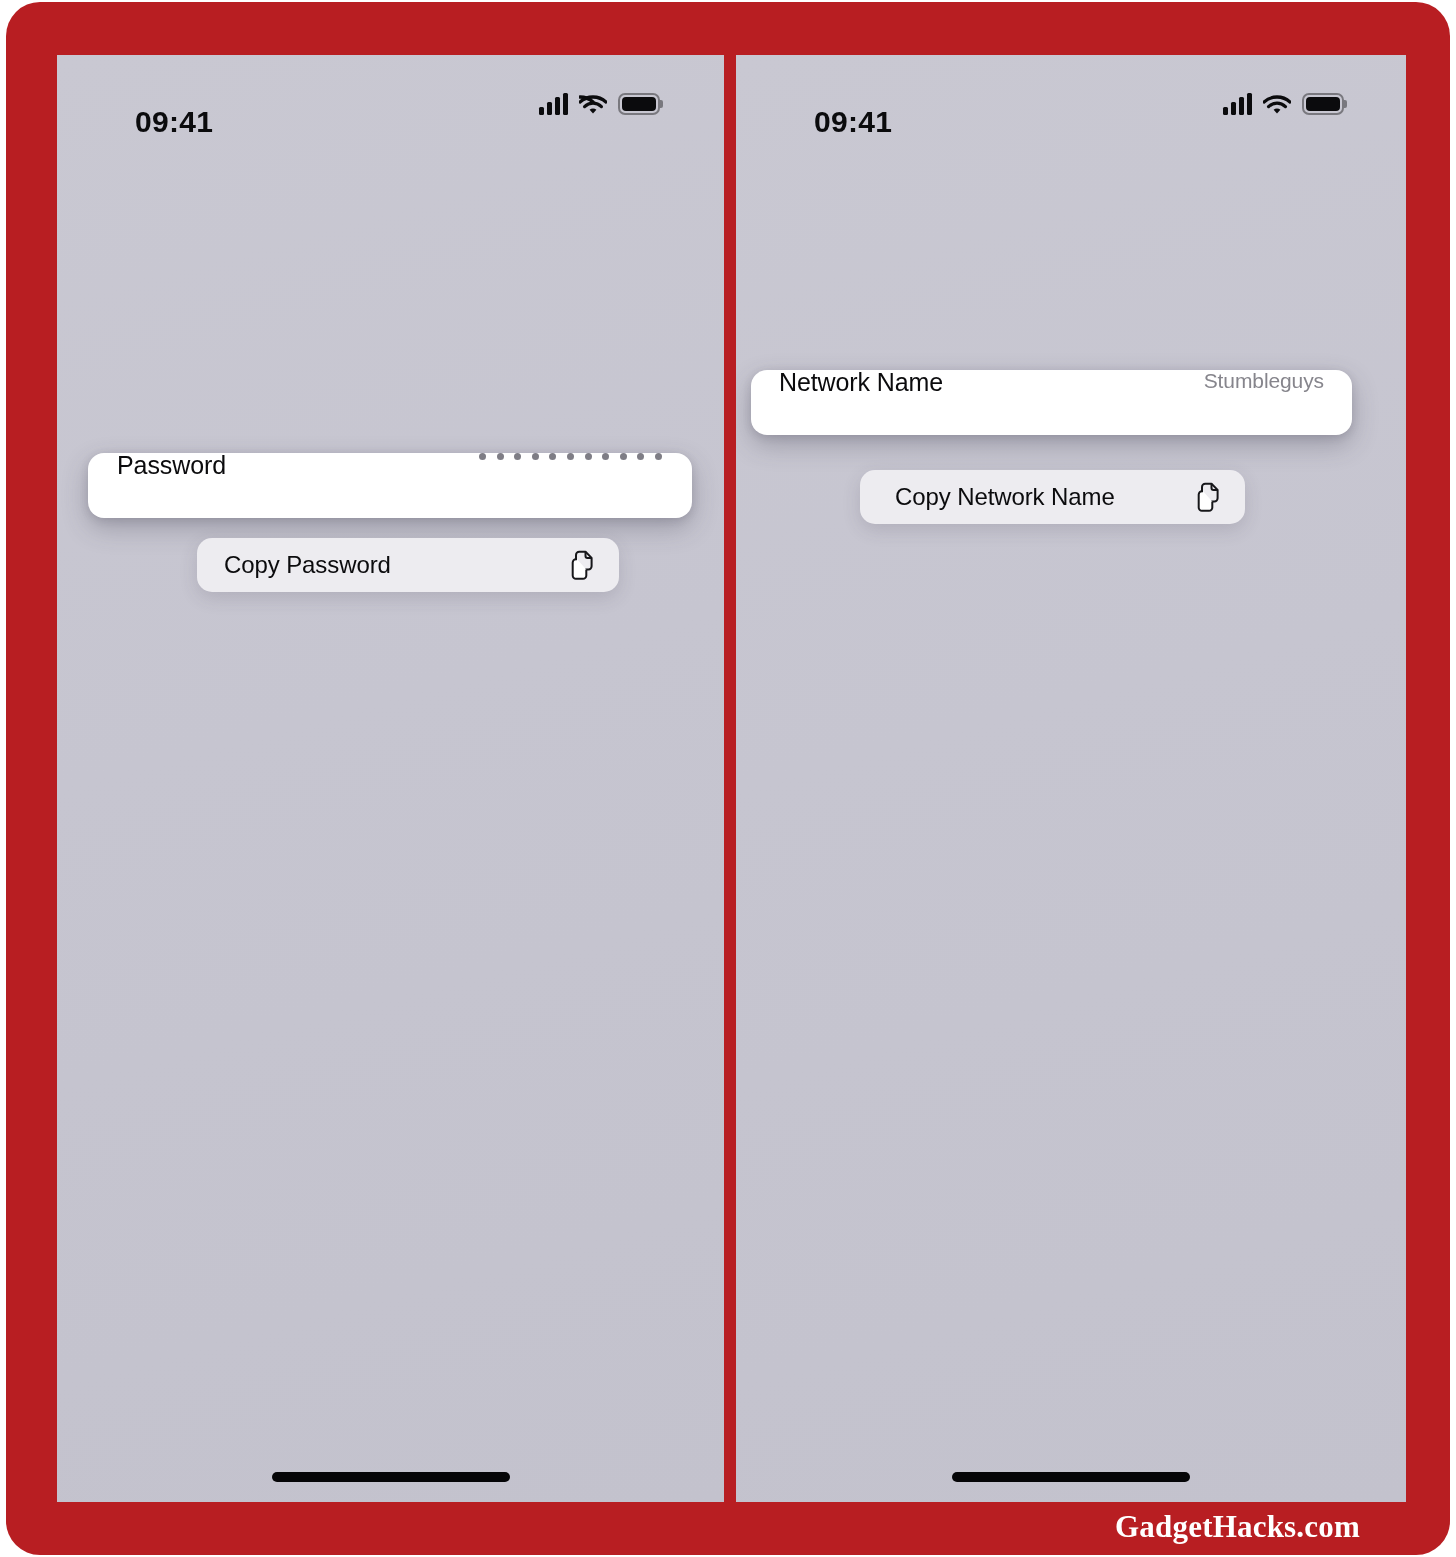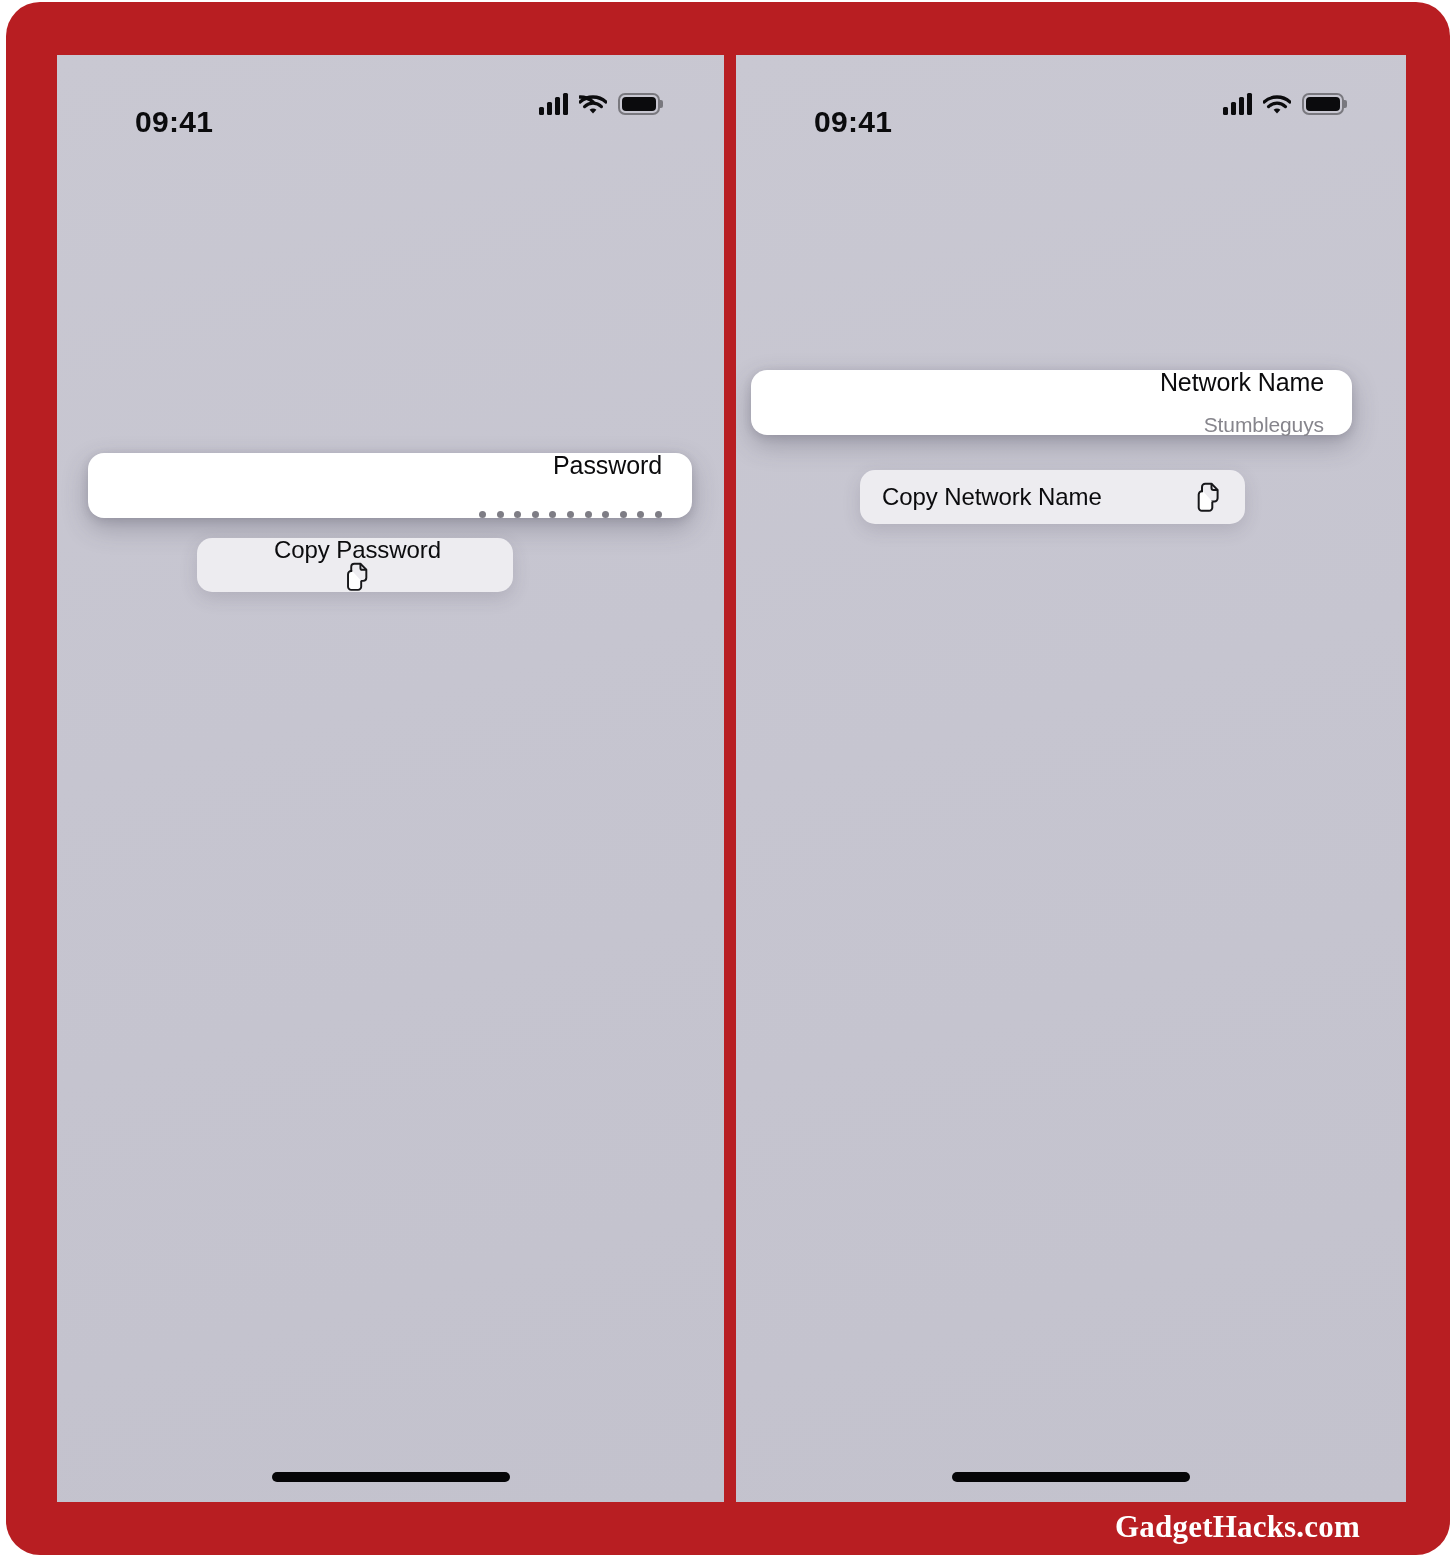--- a/index.html
+++ b/index.html
@@ -126,25 +126,24 @@
     background: rgba(11,11,13,0.42);
     border-radius: 0 2px 2px 0;
   }
 
   
   .card {
     position: absolute;
     background: #FFFFFF;
     border-radius: 16px;
     display: flex;
-    align-items: flex-end;
+    align-items: flex-start;
     justify-content: space-between;
     box-shadow: 0 10px 26px rgba(60,58,75,0.30),
                 0 2px 8px rgba(60,58,75,0.16);
-    flex-direction: column;
   }
   .phone.left .card {
     left: 31px;
     top: 398px;
     width: 604px;
     height: 65px;
     padding: 0 30px 0 29px;
   }
   .phone.right .card {
     left: 15px;
@@ -187,31 +186,30 @@
     background: #EDECF0;
     border-radius: 15px;
     display: flex;
     align-items: center;
     justify-content: space-between;
     box-shadow: 0 6px 18px rgba(60,58,75,0.16);
   }
   .phone.left .copy-btn {
     left: 140px;
     top: 483px;
-    width: 316px;
+    width: 422px;
     height: 54px;
     padding: 0 22px 0 27px;
-    flex-direction: column;
   }
   .phone.right .copy-btn {
     left: 124px;
     top: 415px;
     width: 385px;
     height: 54px;
-    padding: 0 22px 0 22px;
+    padding: 0 22px 0 35px;
   }
 
   .copy-label {
     font-size: 24px;
     color: #0b0b0d;
     line-height: 1;
     letter-spacing: -0.1px;
   }
   .copy-icon { width: 28px; height: 31px; display: block; }
 

